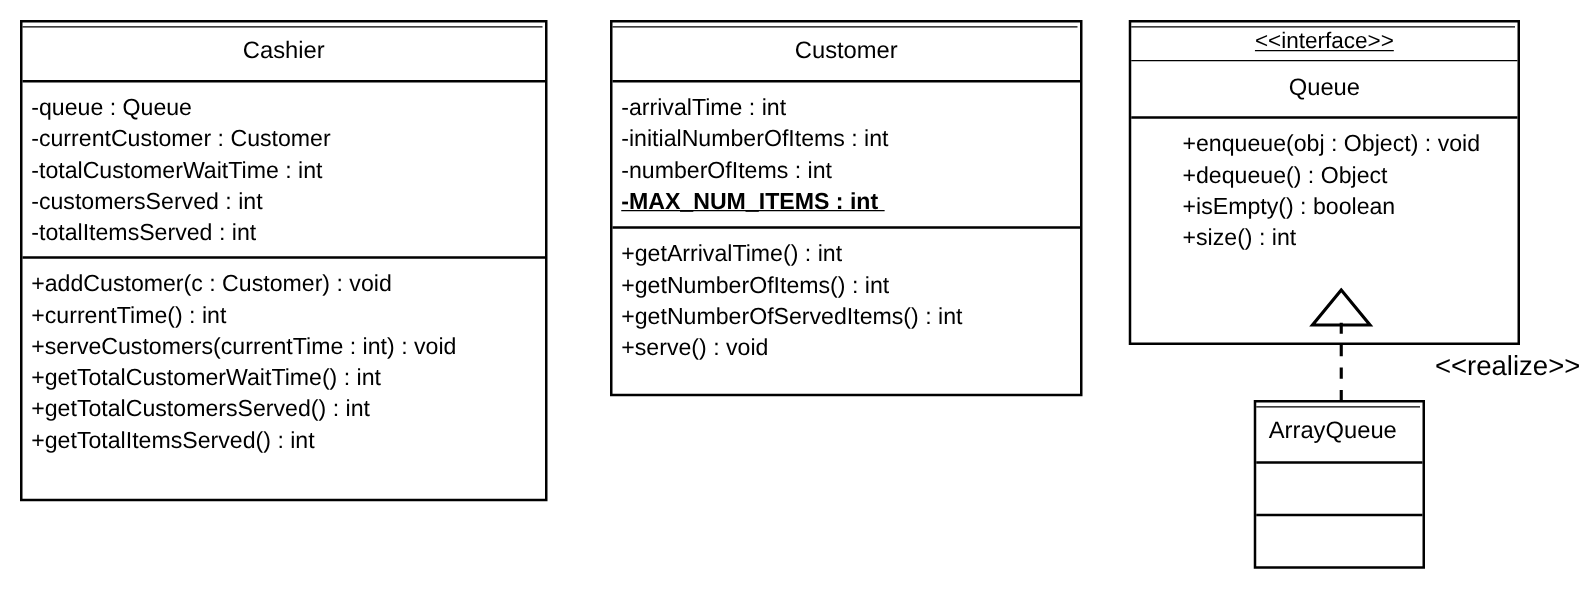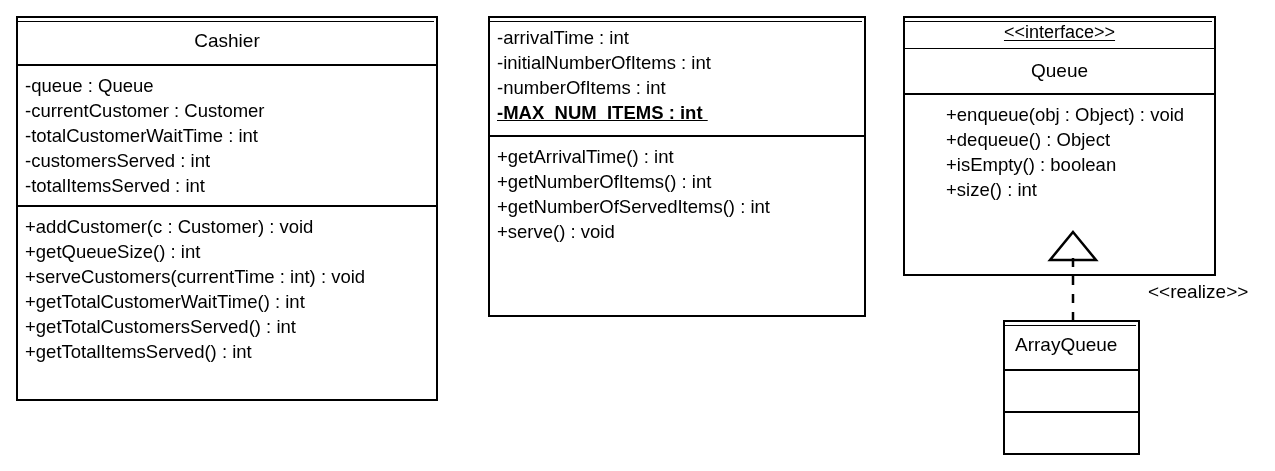--- a/index.html
+++ b/index.html
@@ -90,21 +90,21 @@
     font-weight: bold;
   }
   .cmp-empty {
     
   }
   .realize-triangle {
     position: absolute;
   }
   .realize-label {
     position: absolute;
-    font-size: 19px;
+    font-size: 22px;
     line-height: 1;
     white-space: pre;
   }
 </style>
 </head>
 <body>
 
 <div id="canvas">
 
   <div class="uml-class" style="left:16px; top:16px; width:422px; height:385px;">
@@ -113,29 +113,32 @@
     </div>
     <div class="compartment cmp-members" style="height:141px;">
       <div class="member">-queue : Queue</div>
       <div class="member">-currentCustomer : Customer</div>
       <div class="member">-totalCustomerWaitTime : int</div>
       <div class="member">-customersServed : int</div>
       <div class="member">-totalItemsServed : int</div>
     </div>
     <div class="compartment cmp-members" style="flex:1 1 auto;">
       <div class="member">+addCustomer(c : Customer) : void</div>
-      <div class="member">+getQueueSize() : int</div>
+      <div class="member">+currentTime() : int</div>
       <div class="member">+serveCustomers(currentTime : int) : void</div>
       <div class="member">+getTotalCustomerWaitTime() : int</div>
       <div class="member">+getTotalCustomersServed() : int</div>
       <div class="member">+getTotalItemsServed() : int</div>
     </div>
   </div>
 
   <div class="uml-class" style="left:488px; top:16px; width:378px; height:301px;">
+    <div class="compartment cmp-name" style="height:46px;">
+      <span>Customer</span>
+    </div>
     <div class="compartment cmp-members" style="height:117px;">
       <div class="member">-arrivalTime : int</div>
       <div class="member">-initialNumberOfItems : int</div>
       <div class="member">-numberOfItems : int</div>
       <div class="member static">-MAX_NUM_ITEMS : int </div>
     </div>
     <div class="compartment cmp-members" style="flex:1 1 auto;">
       <div class="member">+getArrivalTime() : int</div>
       <div class="member">+getNumberOfItems() : int</div>
       <div class="member">+getNumberOfServedItems() : int</div>

